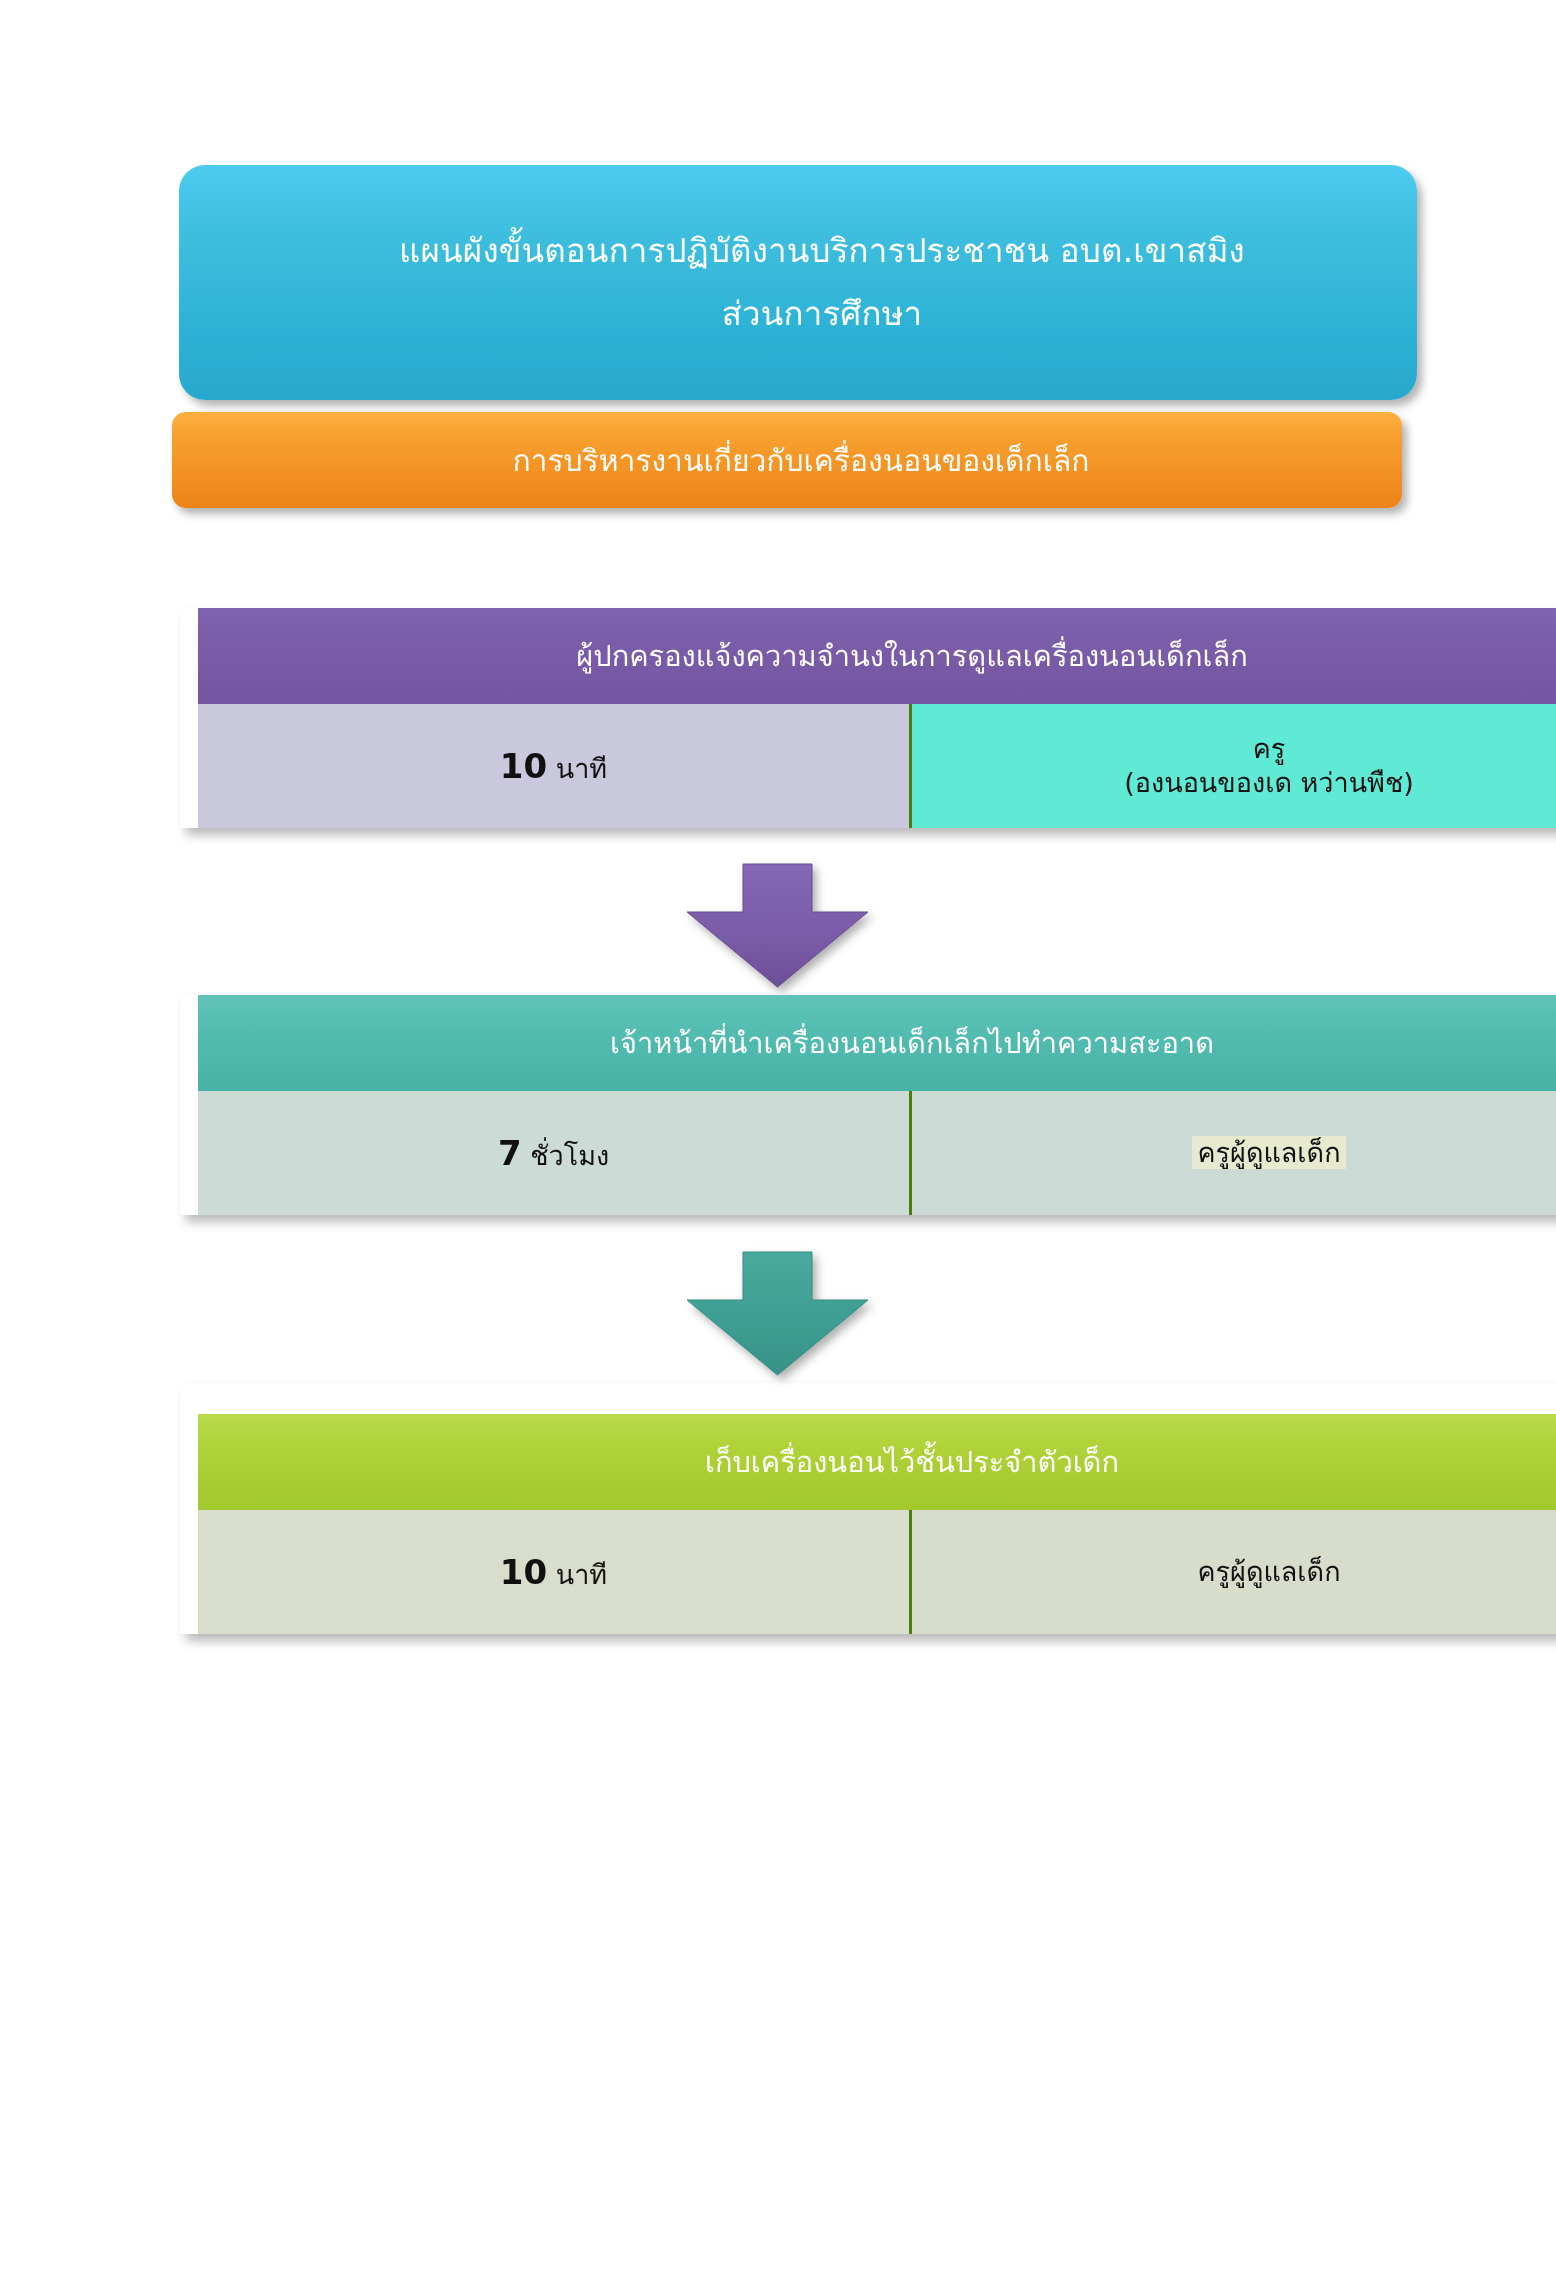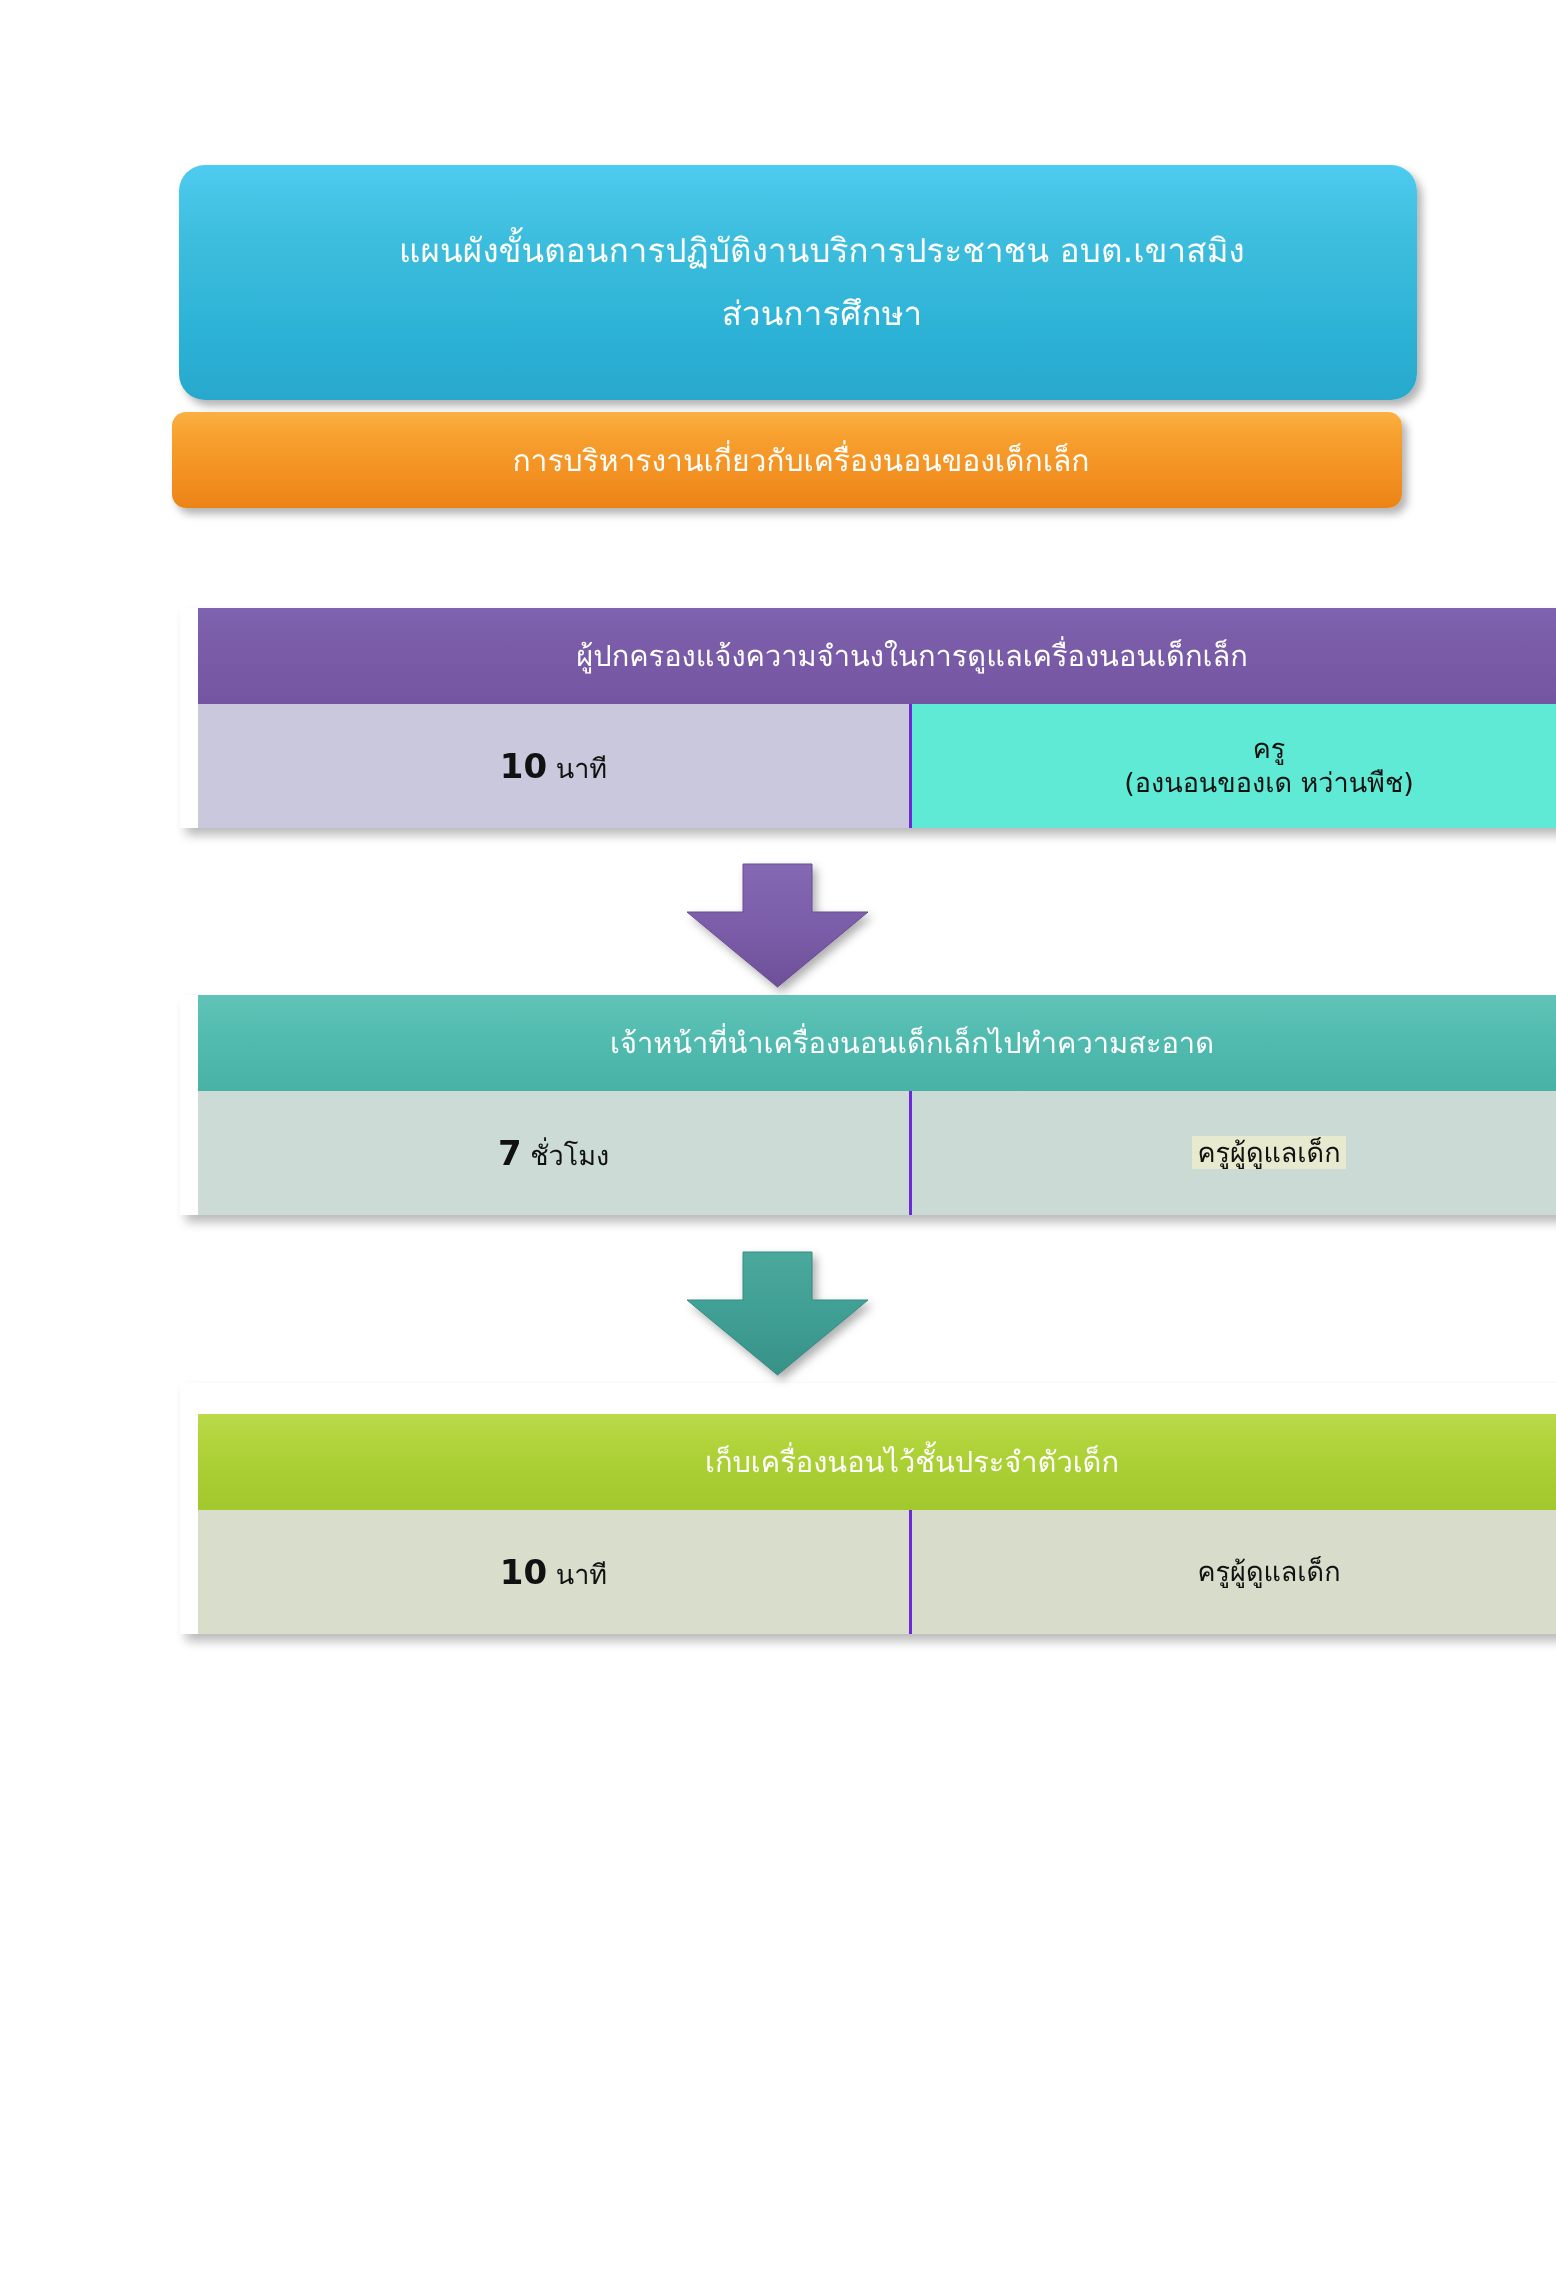--- a/index.html
+++ b/index.html
@@ -93,21 +93,21 @@
     flex: 1 1 50%;
     display: flex;
     flex-direction: column;
     align-items: center;
     justify-content: center;
     box-sizing: border-box;
     color: #111111;
     font-size: 27px;
     text-align: center;
   }
-  .cell.left { border-right: 3px solid #6d28d9; }
+  .cell.left { border-right: 3px solid #4d7c0f; }
   .num {
     font-size: 34px;
     font-weight: bold;
   }
   .unit { font-size: 27px; }
   .cell-line { line-height: 1.25; }
   .highlight {
     background: #e7eacf;
     padding: 1px 6px;
   }

